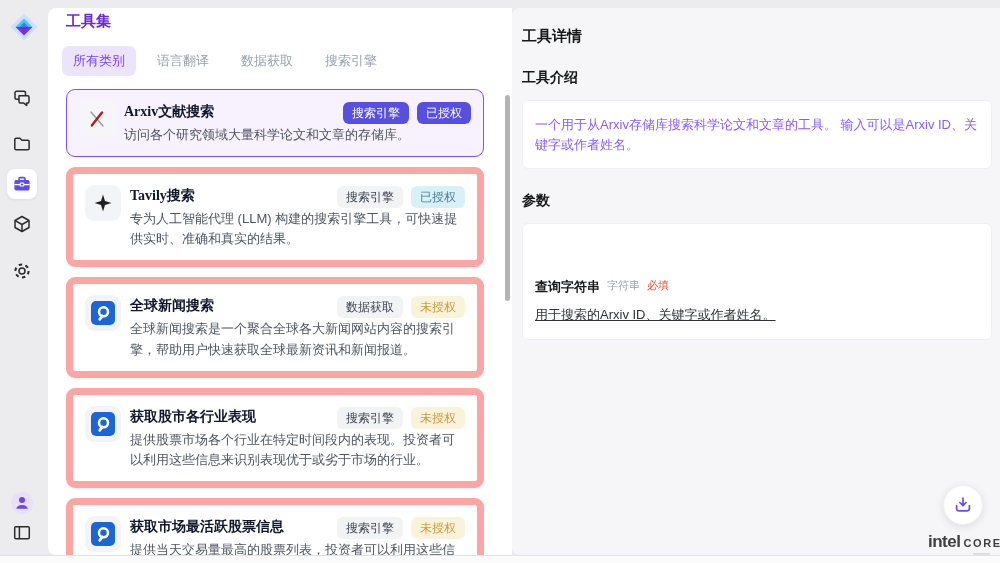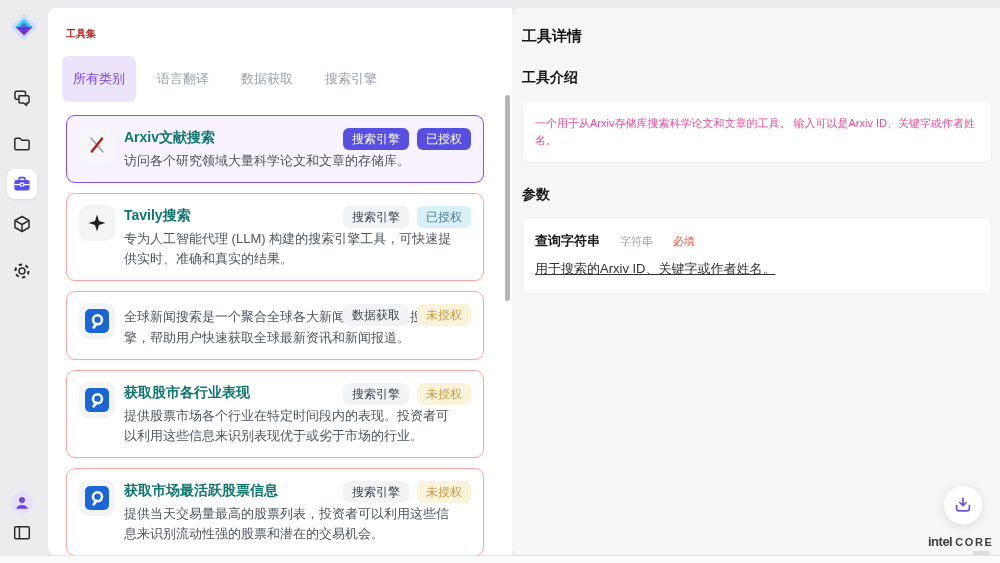--- a/index.html
+++ b/index.html
@@ -26,53 +26,53 @@
     color:#1f2329;
   }
   
   .rail{position:absolute;left:0;top:0;width:48px;height:555px;background:#ececee;z-index:3;}
   .rail .logo{position:absolute;left:10px;top:13px;width:28px;height:28px;}
   .rail-item{position:absolute;left:12px;width:20px;height:20px;display:flex;align-items:center;justify-content:center;cursor:pointer;}
   .rail-item svg{display:block;}
   .rail-active-box{position:absolute;left:7px;width:30px;height:30px;background:#fff;border-radius:8px;display:flex;align-items:center;justify-content:center;box-shadow:0 1px 3px rgba(0,0,0,.07);cursor:pointer;}
   
   .tools-panel{position:absolute;left:48px;top:8px;width:464px;height:547px;background:#fff;border-radius:8px 0 0 8px;overflow:hidden;z-index:1;}
-  .tools-title{font-size:10px;font-weight:700;padding:19px 18px 0 18px;color:#b91c1c;}
+  .tools-title{font-size:15px;font-weight:700;padding:4px 18px 0 18px;color:#6d28d9;}
   .tabs{display:flex;gap:10px;padding:15px 18px 0 14px;align-items:center;}
-  .tab{font-size:13px;color:#9aa0ab;padding:14px 11px;border-radius:7px;cursor:pointer;white-space:nowrap;}
+  .tab{font-size:13px;color:#9aa0ab;padding:6px 11px;border-radius:7px;cursor:pointer;white-space:nowrap;}
   .tab.active{background:var(--tab_active_bg);color:var(--tab_active_text);}
   .tool-list{display:flex;flex-direction:column;gap:10px;padding:13px 28px 0 18px;}
-  .tool-card{position:relative;background:#fff;border:1px solid #fca5a5;border-radius:9px;box-shadow:0 1px 2px rgba(16,24,40,.04);padding:11px 12px;display:flex;gap:9px;cursor:pointer;}
+  .tool-card{position:relative;background:#fff;border:7px solid #fca5a5;border-radius:9px;box-shadow:0 1px 2px rgba(16,24,40,.04);padding:11px 12px;display:flex;gap:9px;cursor:pointer;}
   .tool-card.selected{background:var(--selected_card_bg);border:1.5px solid var(--selected_card_border);}
   .tool-icon-wrap{width:36px;height:36px;min-width:36px;background:#f3f4f6;border-radius:9px;display:flex;align-items:center;justify-content:center;}
   .tool-card.selected .tool-icon-wrap{background:#f6f6f8;}
-  .tool-title{font-size:14px;font-weight:700;color:#0f766e;padding-top:2px;}
+  .tool-title{font-size:14px;font-weight:700;color:#0f172a;padding-top:2px;font-family:Liberation Serif, serif;}
   .tool-desc{font-size:13px;color:#4f5560;line-height:1.55;margin-top:4px;max-width:334px;}
   .tool-badges{position:absolute;top:12px;right:12px;display:flex;gap:8px;}
   .badge{font-size:12px;line-height:1;padding:5px 9px;border-radius:6px;white-space:nowrap;}
   .badge.v-solid{background:var(--badge_solid);color:#fff;}
   .badge.v-gray{background:#f2f3f5;color:#3f4652;}
   .badge.v-cyan{background:var(--authorized_bg);color:var(--authorized_text);}
   .badge.v-yellow{background:var(--unauthorized_bg);color:var(--unauthorized_text);}
   .scroll-thumb{position:absolute;right:2px;top:87px;width:5px;height:206px;background:#b4b4b6;border-radius:3px;cursor:pointer;}
   
   .details-panel{position:absolute;left:512px;top:8px;right:0;height:547px;background:#f6f6f8;border-radius:8px 0 0 8px;padding:19px 8px 0 10px;z-index:0;}
   .details-title{font-size:15px;font-weight:700;color:#17181a;}
   .section-heading{font-size:14px;font-weight:700;color:#17181a;margin-top:23px;}
   .detail-card{background:#fff;border-radius:6px;margin-top:13px;padding:14px 12px;border:1px solid #f0f0f2;}
-  .intro-text{font-size:11px;color:#ec4899;line-height:1.5;}
-  .param-line{display:flex;align-items:center;gap:20px;}
+  .intro-text{font-size:13px;color:#8b5cf6;line-height:1.5;}
+  .param-line{display:flex;align-items:flex-start;gap:7px;margin-top:40px;}
   .param-name{font-size:13px;font-weight:700;color:#17181a;}
   .param-type{font-size:11px;color:#9aa0ab;}
   .param-required{font-size:11px;color:var(--required_text);}
   .param-desc{font-size:13px;color:#2f3237;margin-top:9px;line-height:1.5;text-decoration:underline;}
   
   .download-btn{position:absolute;left:943px;top:485px;width:40px;height:40px;background:#fff;border:1px solid #f0f0f0;border-radius:50%;display:flex;align-items:center;justify-content:center;box-shadow:0 2px 8px rgba(0,0,0,.10);cursor:pointer;z-index:5;}
   .brand{position:absolute;left:928px;top:532px;width:64px;text-align:center;z-index:5;color:#3f3f41;}
-  .brand .intel{font-size:13px;font-weight:700;letter-spacing:-.5px;}
+  .brand .intel{font-size:17px;font-weight:700;letter-spacing:-.5px;}
   .brand .core{font-size:11px;font-weight:700;letter-spacing:1.6px;text-transform:uppercase;margin-left:3px;}
   .brand .ultra-badge{display:block;margin:1px 2px 0 auto;width:17px;height:6px;background:#dddddf;border-radius:1px;}
   .bottom-strip{position:absolute;left:0;top:555px;width:1000px;height:8px;background:#fbfbfc;border-top:1px solid #e3e3e6;z-index:6;}
 </style>
 </head>
 <body>
 
 <aside class="rail">
   <div class="logo">
     <svg width="28" height="28" viewBox="0 0 28 28">
@@ -171,20 +171,21 @@
   </div>
       <div class="tool-card">
     <div class="tool-icon-wrap">
   <svg width="24" height="24" viewBox="0 0 24 24">
     <rect width="24" height="24" rx="5" fill="var(--juhe_blue)"></rect>
     <circle cx="12.5" cy="10.8" r="4.5" fill="none" stroke="#ffffff" stroke-width="2.6"></circle>
     <path d="M11.3 14.9 L8.7 18.4" stroke="#ffffff" stroke-width="2.6" stroke-linecap="round"></path>
   </svg>
 </div>
     <div class="tool-body">
+      <div class="tool-title">全球新闻搜索</div>
       <div class="tool-desc">全球新闻搜索是一个聚合全球各大新闻网站内容的搜索引擎，帮助用户快速获取全球最新资讯和新闻报道。</div>
     </div>
     <div class="tool-badges">
       <span class="badge v-gray">数据获取</span>
       <span class="badge v-yellow">未授权</span>
     </div>
   </div>
       <div class="tool-card">
     <div class="tool-icon-wrap">
   <svg width="24" height="24" viewBox="0 0 24 24">

